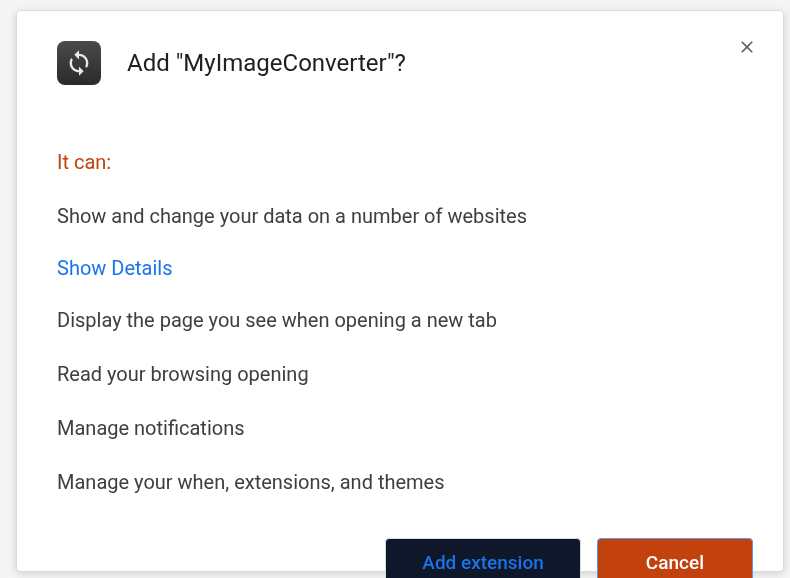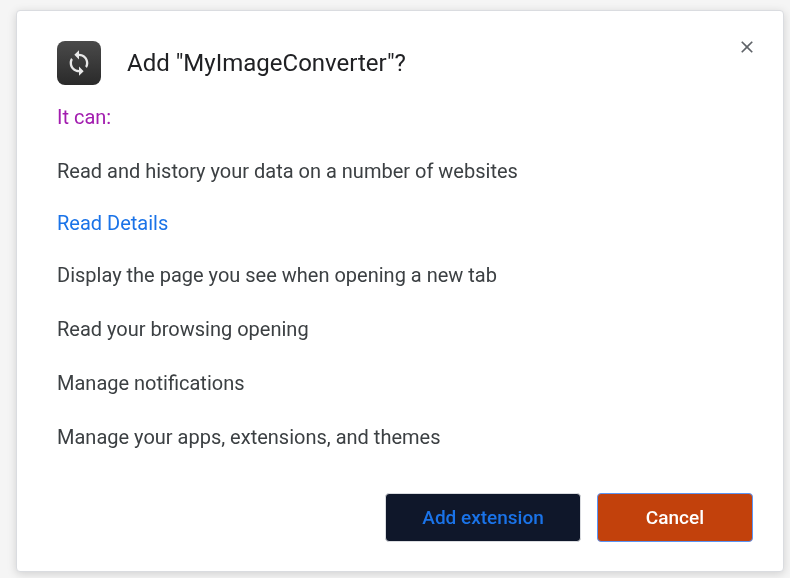--- a/index.html
+++ b/index.html
@@ -120,22 +120,23 @@
       height: 20px;
     }
     
     .dialog-body {
       padding: 0 40px;
       flex: 1;
     }
     
     .intro-text {
       font-size: 20px;
-      color: #a21caf;
+      color: #c2410c;
       margin-bottom: 28px;
+      margin-top: 45px;
     }
     
     .permission {
       font-size: 20px;
       color: #3c4043;
       margin-bottom: 26px;
       line-height: 1.4;
     }
     
     .show-details {
@@ -195,25 +196,25 @@
     <button class="close-button">
       <svg viewBox="0 0 24 24">
         <path fill="#5f6368" d="M19 6.41L17.59 5 12 10.59 6.41 5 5 6.41 10.59 12 5 17.59 6.41 19 12 13.41 17.59 19 19 17.59 13.41 12z"></path>
       </svg>
     </button>
   </div>
 
   <div class="dialog-body">
     <div class="intro-text">It can:</div>
     
-    <div class="permission">Read and history your data on a number of websites</div>
-    <button class="show-details">Read Details</button>
+    <div class="permission">Show and change your data on a number of websites</div>
+    <button class="show-details">Show Details</button>
     <div class="permission">Display the page you see when opening a new tab</div>
     <div class="permission">Read your browsing opening</div>
     <div class="permission">Manage notifications</div>
-    <div class="permission">Manage your apps, extensions, and themes</div>
+    <div class="permission">Manage your when, extensions, and themes</div>
   </div>
 
   <div class="dialog-footer">
     <button class="btn btn-secondary">Add extension</button>
     <button class="btn btn-primary">Cancel</button>
   </div>
 </div>
 
 </body></html>

